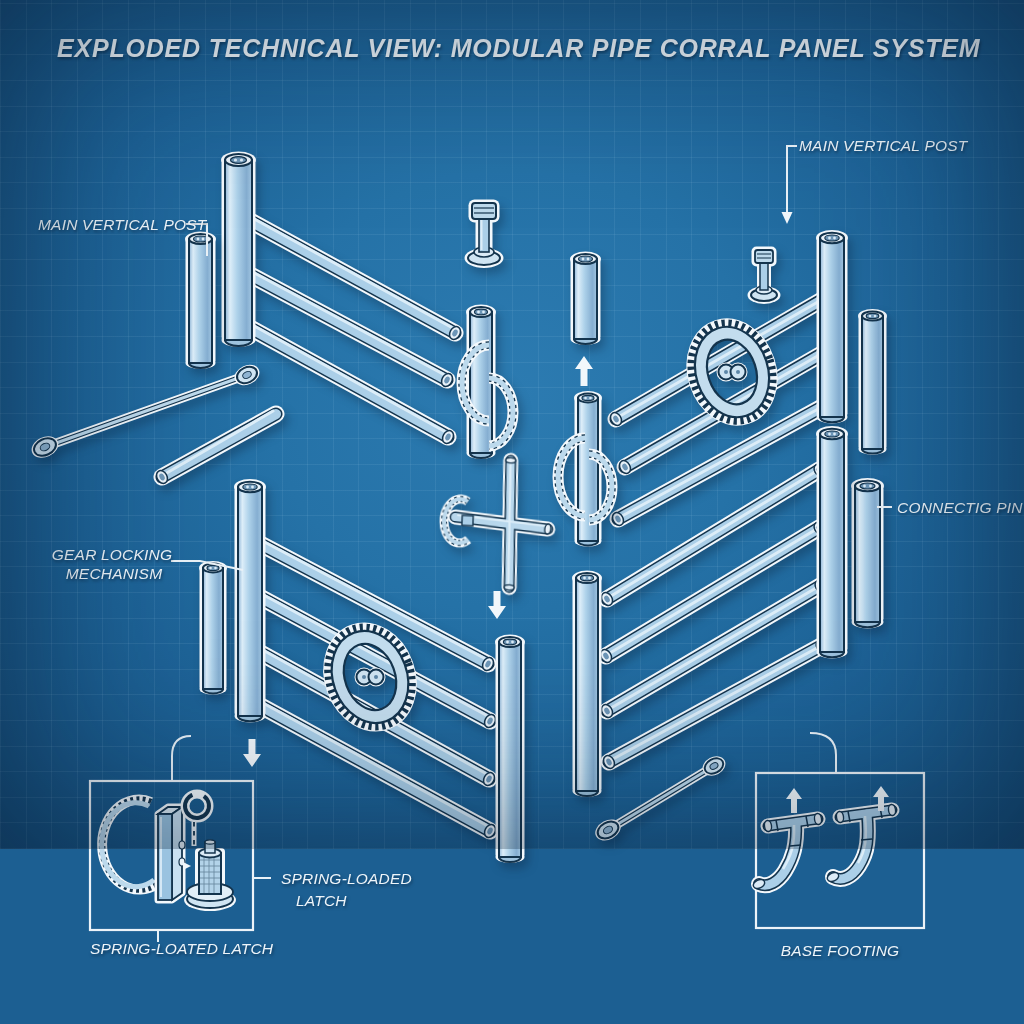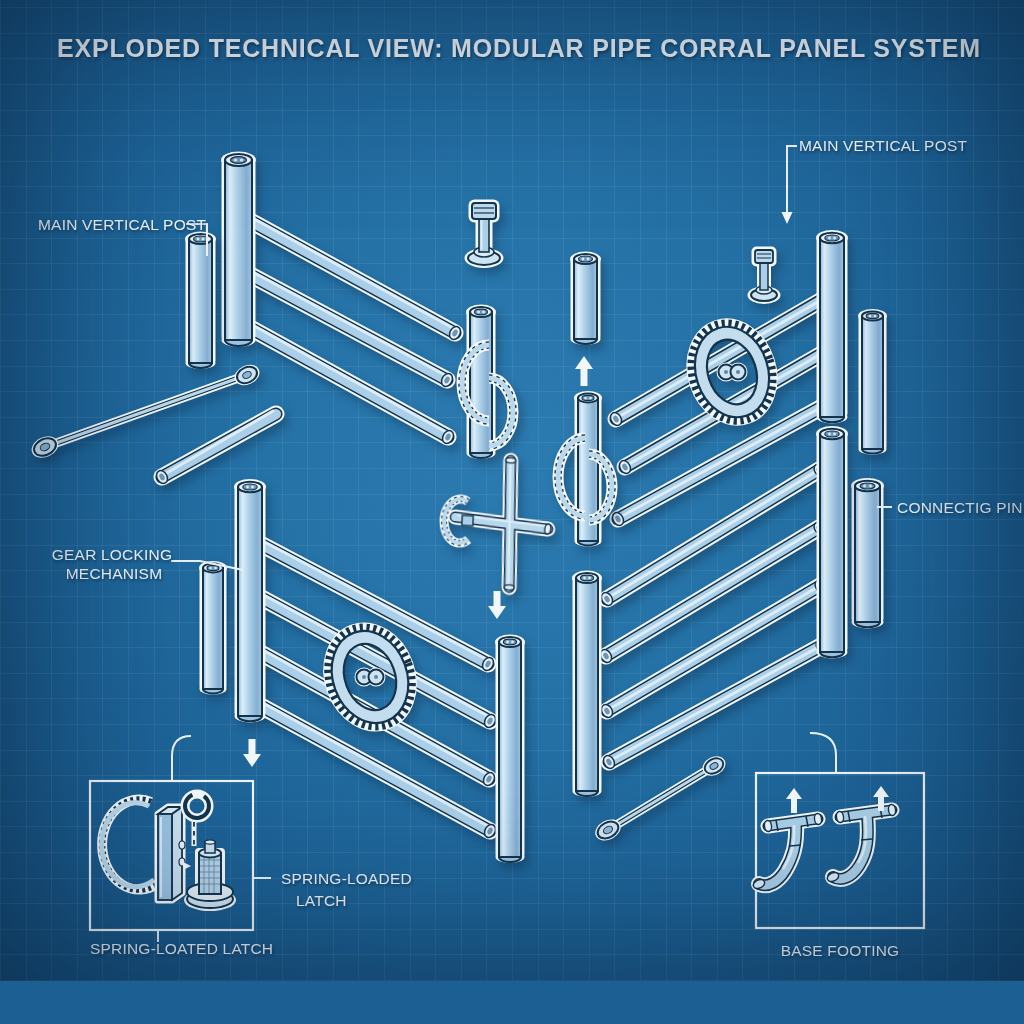--- a/index.html
+++ b/index.html
@@ -1,21 +1,22 @@
 <!DOCTYPE html>
 <html><head>
 <meta charset="utf-8">
 <style>
   html,body{margin:0;padding:0;width:1024px;height:1024px;overflow:hidden;background:#1c5f92;}
   .stage{
-    position:relative;width:1024px;height:981px;
+    position:relative;width:1024px;height:849px;
     background-image:
       repeating-linear-gradient(0deg, rgba(190,225,245,0.085) 0px, rgba(190,225,245,0.085) 1px, transparent 1px, transparent 25.6px),
       repeating-linear-gradient(90deg, rgba(190,225,245,0.085) 0px, rgba(190,225,245,0.085) 1px, transparent 1px, transparent 25.6px),
       radial-gradient(ellipse at 50% 46%, #2c7bb1 0%, #2572a7 34%, #1d6296 64%, #164e7c 100%);
+    font-style: italic;
   }
   .vignette{position:absolute;inset:0;pointer-events:none;box-shadow:inset 0 0 190px rgba(6,24,44,0.55);}
   svg{position:absolute;left:0;top:0;}
   svg text{font-family:"Liberation Sans","DejaVu Sans",sans-serif;fill:#eef5fa;}
   .title-t{font-size:25px;font-weight:bold;letter-spacing:0.8px;}
   .label-t{font-size:15.5px;letter-spacing:0.2px;}
   .shadowed{filter:drop-shadow(1.5px 2px 1.5px rgba(8,28,50,0.55));}
   .part{filter:drop-shadow(4px 6px 5px rgba(8,28,50,0.30));}
   .leader{stroke:#e9f1f7;stroke-width:2;fill:none;}
   .box{stroke:#edf3f8;stroke-width:2.2;fill:none;}

